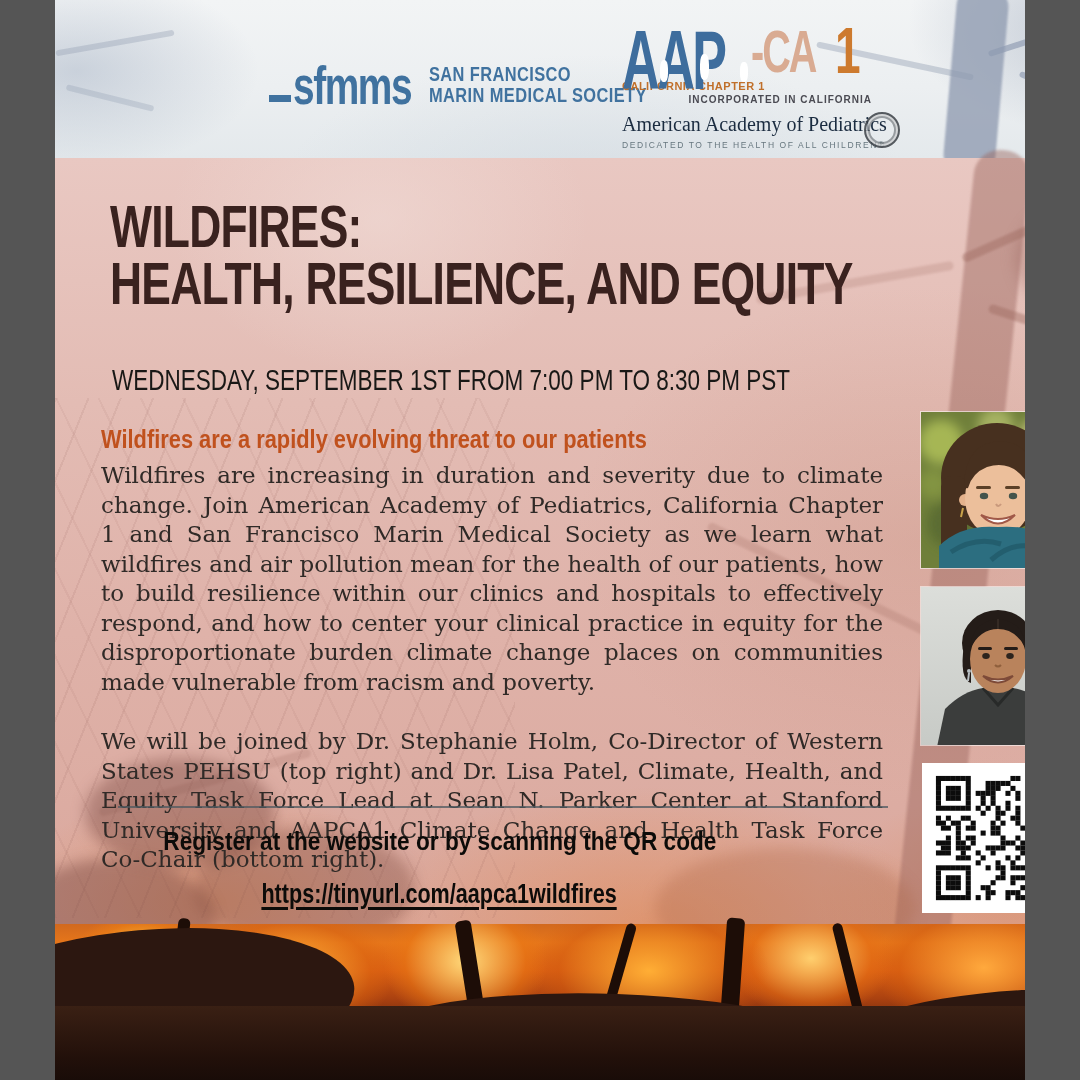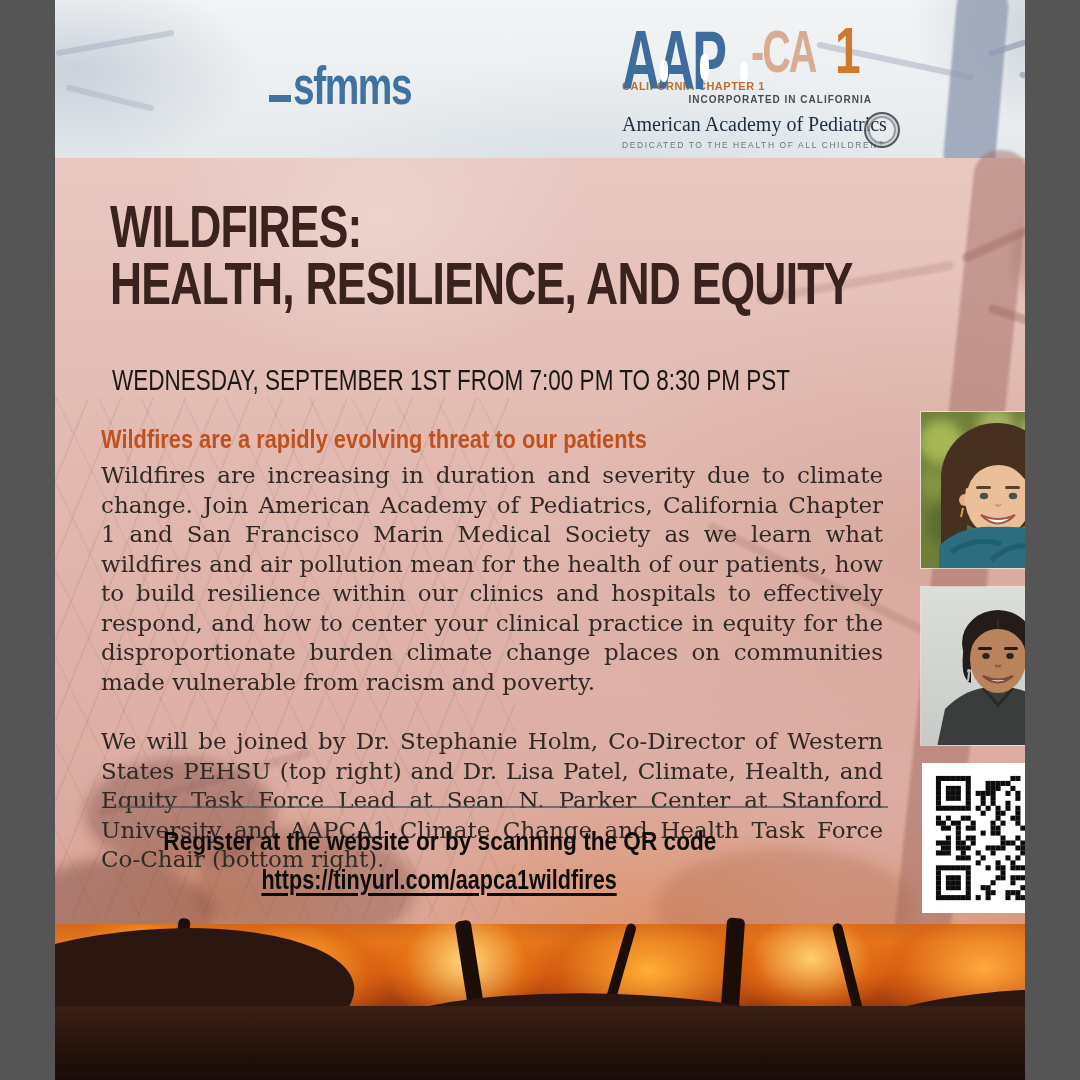--- a/index.html
+++ b/index.html
@@ -110,21 +110,21 @@
   
   .bodyblock{position:absolute;left:46px;top:424px;width:782px;}
   .lead{color:#c0511d;font-weight:700;font-size:26px;margin:0 0 6px 0;}
   .lead .cond{transform:scaleX(.84);}
   .para{font-family:"DejaVu Serif",serif;font-size:23px;line-height:29.5px;color:#302a27;text-align:justify;margin:0;}
   .para + .para{margin-top:30px;}
   .divider{position:absolute;left:63px;top:806px;width:770px;height:2px;background:#4e5a60;opacity:.75;}
   .footerblock{position:absolute;left:62px;top:826px;width:645px;text-align:center;color:#0c0b09;}
   .reg{font-weight:700;font-size:26px;}
   .reg .cond{transform-origin:50% 50%;transform:scaleX(.87);}
-  .url{font-weight:700;font-size:27px;margin-top:8px;}
+  .url{font-weight:700;font-size:27px;margin-top:22px;}
   .url .cond{transform-origin:50% 50%;transform:scaleX(.80);text-decoration:underline;text-underline-offset:4px;text-decoration-thickness:2.5px;color:#0c0b09;}
 
   
   .photo{position:absolute;left:865px;width:153px;overflow:hidden;border:1px solid rgba(255,255,255,.55);box-sizing:border-box;}
   .photo svg{display:block;}
   .ph1{top:411px;height:158px;}
   .ph2{top:586px;height:160px;}
   .qr{position:absolute;left:867px;top:763px;width:152px;height:150px;background:#fff;}
   .qr svg{position:absolute;left:3px;top:3px;width:146px;height:144px;}
 </style>
@@ -166,20 +166,24 @@
     <div class="trunk tk6"></div>
     <div class="mound md1"></div>
     <div class="mound md2"></div>
     <div class="mound md3"></div>
     <div class="ground"></div>
   </div>
 
   <div class="sfmms">
     <span class="dash"></span>
     <span class="abbr">sfmms</span>
+    <span class="stack">
+      <span>SAN FRANCISCO</span>
+      <span>MARIN MEDICAL SOCIETY</span>
+    </span>
   </div>
 
   <div class="aap">
     <div class="row1">
       <span class="a3">AAP</span>
       <span class="kid k1"></span>
       <span class="kid k2"></span>
       <span class="kid k3"></span>
       <span class="ca">-CA</span>
       <span class="one">1</span>

